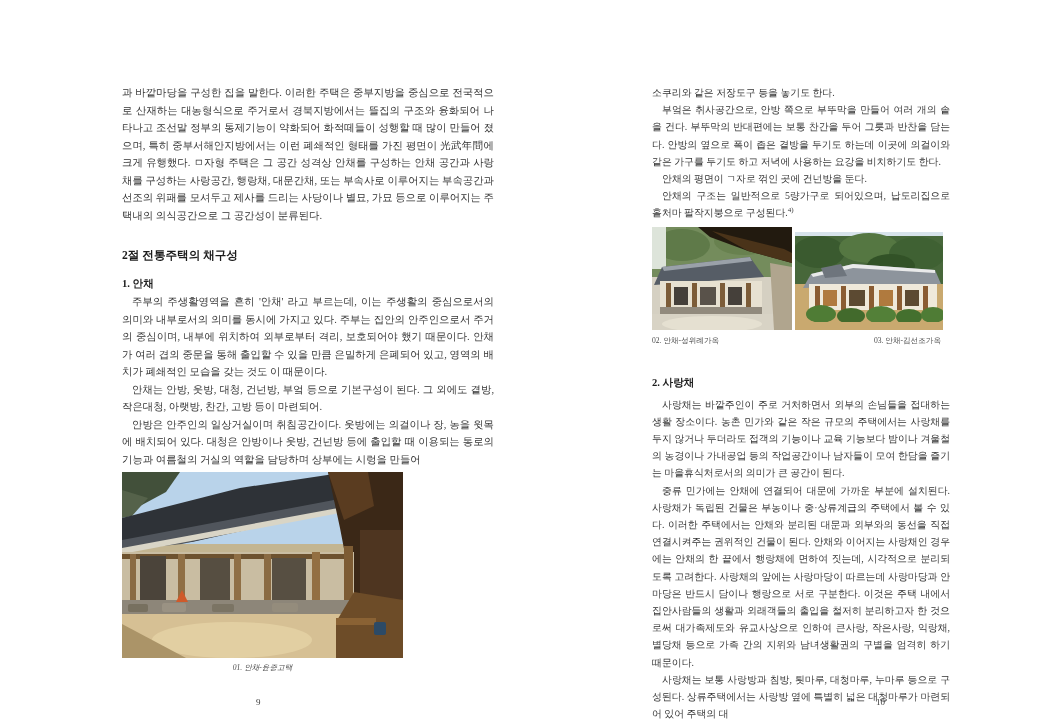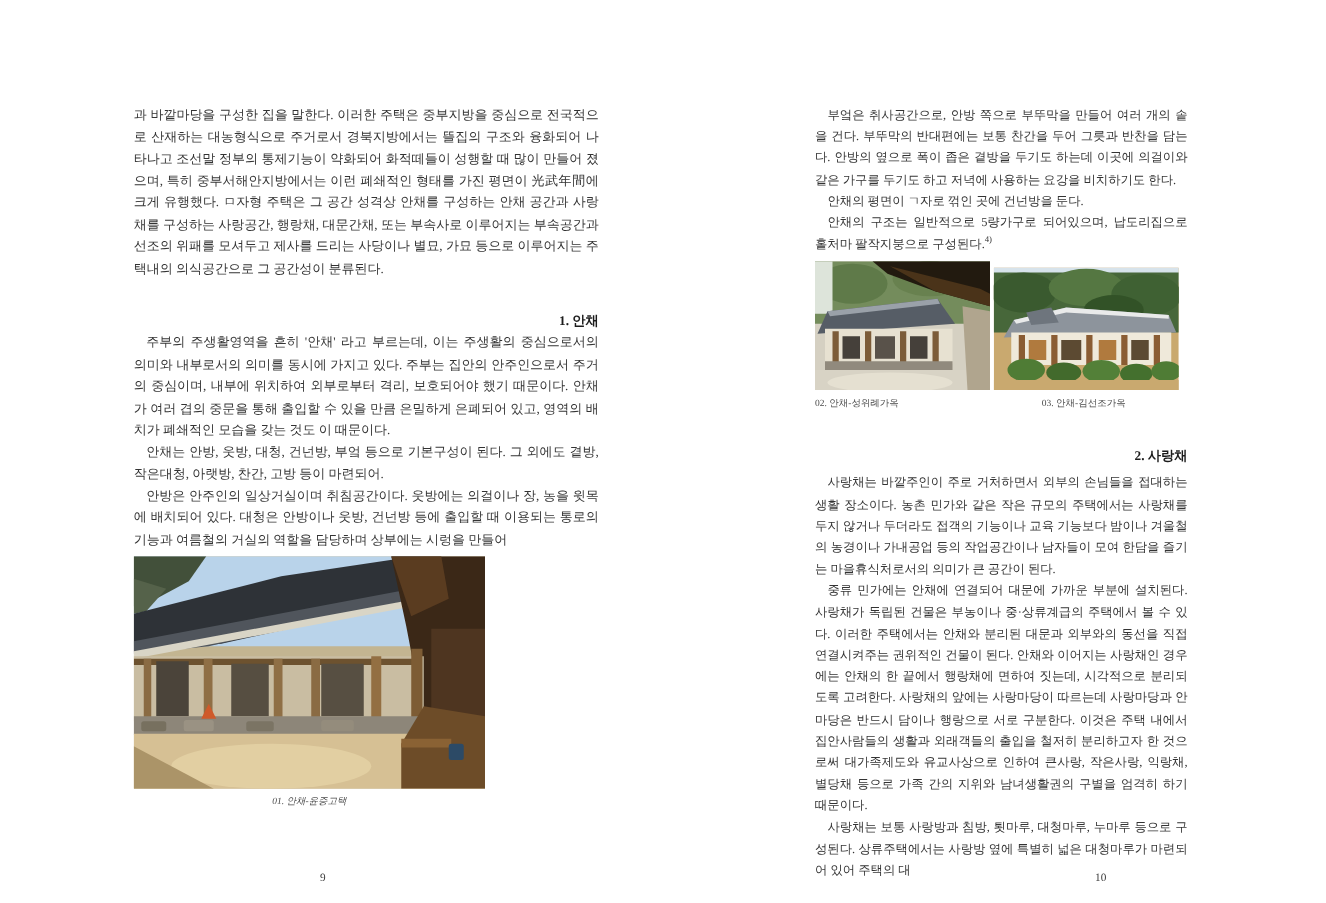--- a/index.html
+++ b/index.html
@@ -5,46 +5,45 @@
   html, body { margin:0; padding:0; }
   body {
     width:1061px; height:722px;
     background:#ffffff;
     position:relative;
     font-family:"Liberation Serif","DejaVu Serif",serif;
     color:#2f2f2f;
     overflow:hidden;
   }
   .col { position:absolute; }
-  #left-col  { left:107px; top:84px; width:372px; }
+  #left-col  { left:122px; top:84px; width:372px; }
   #right-col { left:652px; top:84px; width:298px; }
 
   .para {
     margin:0;
     font-size:10.4px;
     line-height:17.5px;
     text-align:justify;
     word-break:break-all;
     color:#333;
   }
   #right-col .para { font-size:9.9px; line-height:17.2px; }
   .indent { text-indent:10px; }
 
   .sect-heading {
     margin:24px 0 0 0;
     font-size:11.6px;
     font-weight:bold;
     color:#1c1c1c;
   }
   .sub-heading {
-    margin:26px 0 0 0;
+    margin:14px 0 0 0;
     font-size:10.6px;
     font-weight:bold;
     color:#1c1c1c;
-    text-align:right;
   }
   #right-col .sub-heading { margin-top:30px; }
 
   .mt2 { margin-top:2px; }
   .mt6 { margin-top:6px; }
 
   sup.fnref { font-size:7px; line-height:0; }
 
   .photo-block { margin-top:4px; line-height:0; }
   .photo-caption {
@@ -52,39 +51,40 @@
     font-size:7.6px;
     color:#4a4a4a;
     line-height:10px;
   }
   .caption-center { width:281px; text-align:center;font-style:italic; }
 
   .photos-row { display:flex; align-items:flex-end; gap:3px; margin-top:5px; line-height:0; }
   .captions-row { display:flex; gap:1px; margin-top:6px; }
   .captions-row .photo-caption { margin-top:0; }
   .cap-w2 { width:140px; text-align:left; }
-  .cap-w3 { width:148px; text-align:center; }
+  .cap-w3 { width:148px; text-align:right; }
 
   .page-number {
     position:absolute;
     top:697px;
     font-size:9px;
     color:#3a3a3a;
   }
   #page-num-left  { left:256px; }
   #page-num-right { left:876px; }
 
   svg { display:block; }
 </style>
 </head>
 <body>
 
 <div id="left-col" class="col">
   <p class="para">과 바깥마당을 구성한 집을 말한다. 이러한 주택은 중부지방을 중심으로 전국적으로 산재하는 대농형식으로 주거로서 경북지방에서는 뜰집의 구조와 융화되어 나타나고 조선말 정부의 통제기능이 약화되어 화적떼들이 성행할 때 많이 만들어 졌으며, 특히 중부서해안지방에서는 이런 폐쇄적인 형태를 가진 평면이 光武年間에 크게 유행했다. ㅁ자형 주택은 그 공간 성격상 안채를 구성하는 안채 공간과 사랑채를 구성하는 사랑공간, 행랑채, 대문간채, 또는 부속사로 이루어지는 부속공간과 선조의 위패를 모셔두고 제사를 드리는 사당이나 별묘, 가묘 등으로 이루어지는 주택내의 의식공간으로 그 공간성이 분류된다.</p>
 
+  <div class="sect-heading">2절 전통주택의 채구성</div>
 
   <div class="sub-heading">1. 안채</div>
 
   <p class="para indent mt2">주부의 주생활영역을 흔히 '안채' 라고 부르는데, 이는 주생활의 중심으로서의 의미와 내부로서의 의미를 동시에 가지고 있다. 주부는 집안의 안주인으로서 주거의 중심이며, 내부에 위치하여 외부로부터 격리, 보호되어야 했기 때문이다. 안채가 여러 겹의 중문을 통해 출입할 수 있을 만큼 은밀하게 은폐되어 있고, 영역의 배치가 폐쇄적인 모습을 갖는 것도 이 때문이다.</p>
   <p class="para indent">안채는 안방, 웃방, 대청, 건넌방, 부엌 등으로 기본구성이 된다. 그 외에도 곁방, 작은대청, 아랫방, 찬간, 고방 등이 마련되어.</p>
   <p class="para indent">안방은 안주인의 일상거실이며 취침공간이다. 웃방에는 의걸이나 장, 농을 윗목에 배치되어 있다. 대청은 안방이나 웃방, 건넌방 등에 출입할 때 이용되는 통로의 기능과 여름철의 거실의 역할을 담당하며 상부에는 시렁을 만들어</p>
 
   <div class="photo-block">
     <svg width="281" height="186" viewBox="0 0 281 186">
       <rect x="0" y="0" width="281" height="186" fill="#c3b591"></rect>
@@ -131,20 +131,21 @@
       <rect x="214" y="146" width="40" height="7" fill="#8a6234"></rect>
 
       <polygon points="60,118 66,130 54,130" fill="#cf5a2a"></polygon>
       <rect x="252" y="150" width="12" height="13" fill="#2c4a66" rx="2"></rect>
     </svg>
   </div>
   <div class="photo-caption caption-center">01. 안채-윤증고택</div>
 </div>
 
 <div id="right-col" class="col">
+  <p class="para">소쿠리와 같은 저장도구 등을 놓기도 한다.</p>
   <p class="para indent">부엌은 취사공간으로, 안방 쪽으로 부뚜막을 만들어 여러 개의 솥을 건다. 부뚜막의 반대편에는 보통 찬간을 두어 그릇과 반찬을 담는다. 안방의 옆으로 폭이 좁은 곁방을 두기도 하는데 이곳에 의걸이와 같은 가구를 두기도 하고 저녁에 사용하는 요강을 비치하기도 한다.</p>
   <p class="para indent">안채의 평면이 ㄱ자로 꺾인 곳에 건넌방을 둔다.</p>
   <p class="para indent"><span>안채의 구조는 일반적으로 5량가구로 되어있으며, 납도리집으로 홑처마 팔작지붕으로 구성된다.</span><sup class="fnref">4)</sup></p>
 
   <div class="photos-row">
     <svg width="140" height="103" viewBox="0 0 140 103">
       <rect x="0" y="0" width="140" height="103" fill="#d5d0c2"></rect>
 
       <rect x="0" y="0" width="140" height="50" fill="#748c5c"></rect>
       <ellipse cx="30" cy="18" rx="28" ry="16" fill="#5f7a49"></ellipse>

